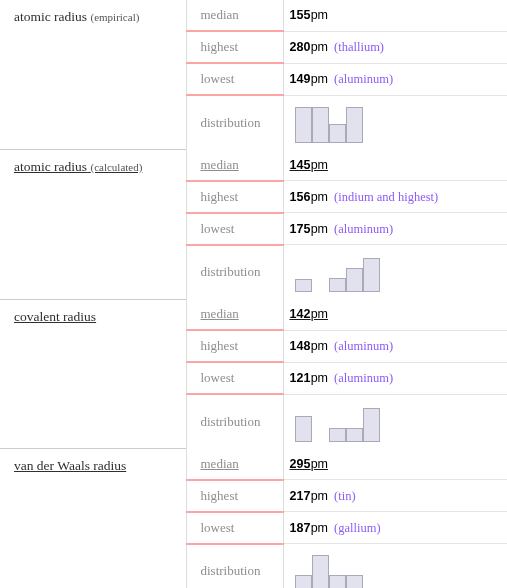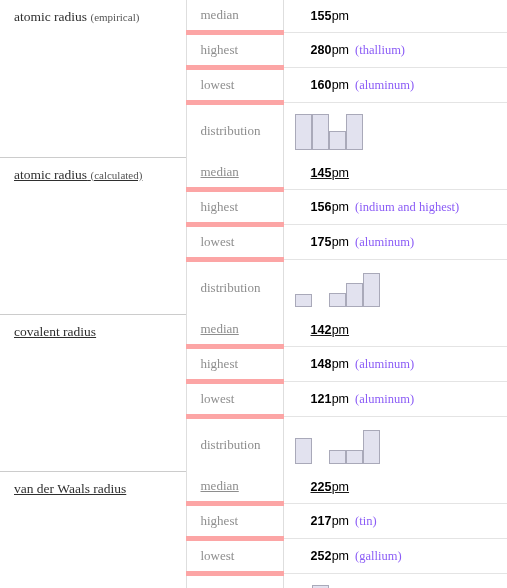--- a/index.html
+++ b/index.html
@@ -45,25 +45,25 @@
     font-size: 11px;
     color: #555555;
     white-space: nowrap;
   }
 
   .stat-cell {
     padding: 7px 0 7px 14px;
     font-size: 13px;
     color: #8e8e8e;
     border-right: 1px solid #dedede;
-    border-top: 5px solid #fca5a5;
+    border-top: 2px solid #fca5a5;
     white-space: nowrap;
   }
   .value-cell {
-    padding: 7px 0 7px 27px;
+    padding: 7px 0 7px 6px;
     font-size: 13px;
     color: #1a1a1a;
     border-top: 1px solid #e4e4e4;
     white-space: nowrap;
   }
   .value-cell .num {
     font-family: "Liberation Sans", "DejaVu Sans", sans-serif;
     font-weight: bold;
     font-size: 12.5px;
     color: #000000;
@@ -145,21 +145,21 @@
     </tr>
     <tr>
       <td class="stat-cell">highest</td>
       <td class="value-cell">
         <span class="num">280</span><span class="unit">pm</span><span class="elem">(thallium)</span>
       </td>
     </tr>
     <tr>
       <td class="stat-cell">lowest</td>
       <td class="value-cell">
-        <span class="num">160</span><span class="unit">pm</span><span class="elem">(aluminum)</span>
+        <span class="num">149</span><span class="unit">pm</span><span class="elem">(aluminum)</span>
       </td>
     </tr>
     <tr>
       <td class="stat-cell dist-stat">distribution</td>
       <td class="dist-cell">
         <div class="histogram">
               <div class="bar" style="height: 36px;"></div>
               <div class="bar" style="height: 36px;"></div>
               <div class="bar" style="height: 19px;"></div>
               <div class="bar" style="height: 36px;"></div>
@@ -237,33 +237,33 @@
       </td>
     </tr>
 
     <tr class="first-stat block-sep">
       <td class="prop-cell" rowspan="4">
         <span>van der Waals radius</span>
         <span class="qual"></span>
       </td>
       <td class="stat-cell">median</td>
       <td class="value-cell">
-        <span class="num">225</span><span class="unit">pm</span><span class="elem"></span>
+        <span class="num">295</span><span class="unit">pm</span><span class="elem"></span>
       </td>
     </tr>
     <tr>
       <td class="stat-cell">highest</td>
       <td class="value-cell">
         <span class="num">217</span><span class="unit">pm</span><span class="elem">(tin)</span>
       </td>
     </tr>
     <tr>
       <td class="stat-cell">lowest</td>
       <td class="value-cell">
-        <span class="num">252</span><span class="unit">pm</span><span class="elem">(gallium)</span>
+        <span class="num">187</span><span class="unit">pm</span><span class="elem">(gallium)</span>
       </td>
     </tr>
     <tr>
       <td class="stat-cell dist-stat">distribution</td>
       <td class="dist-cell">
         <div class="histogram">
               <div class="bar" style="height: 16px;"></div>
               <div class="bar" style="height: 36px;"></div>
               <div class="bar" style="height: 16px;"></div>
               <div class="bar" style="height: 16px;"></div>

